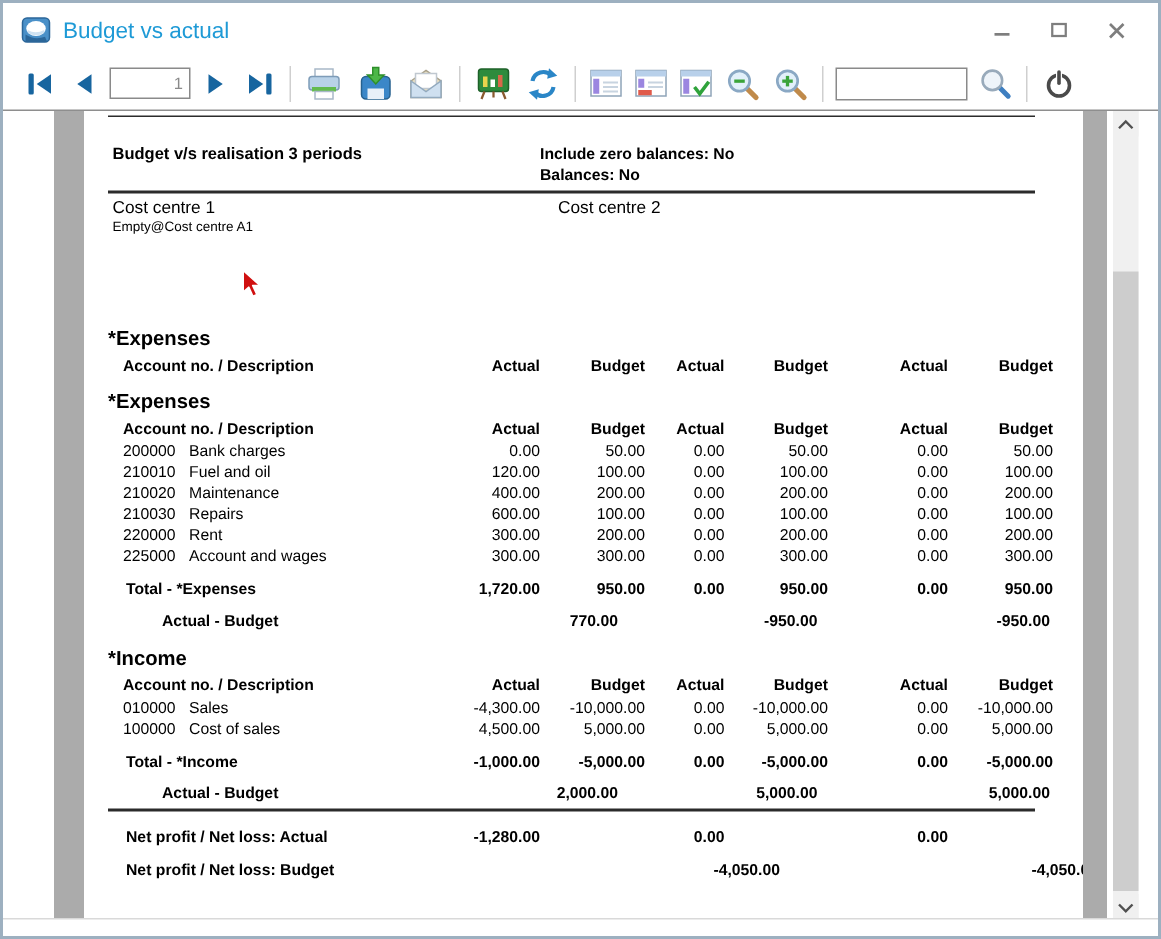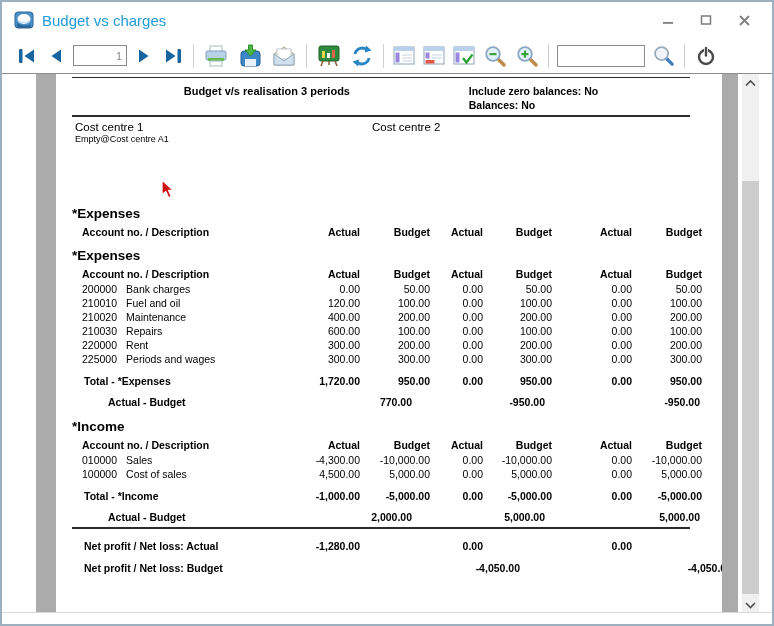--- a/index.html
+++ b/index.html
@@ -28,21 +28,21 @@
   .viewport { position: relative; height: 539px; background: #fff; border-bottom: 1px solid #d9d9d9; overflow: hidden; }
   .strip { position: absolute; top: 0; bottom: 0; background: #ababab; }
   .strip.left  { left: 34px; width: 20px; }
   .strip.right { left: 720px; width: 16px; }
   .page { position: absolute; top: 0; left: 55px; width: 665px; height: 539px; background: #fff;
           padding: 3px 15px 0 15px; overflow: hidden; color: #000; }
 
   .rule { width: 618px; border-top: 1px solid #2b2b2b; height: 0; }
   .rule.thick { border-top-width: 2px; margin-top: 3px; }
 
-  .rep-header { display: flex; margin-top: 6px; margin-bottom: 3px; justify-content: center; }
+  .rep-header { display: flex; margin-top: 18px; margin-bottom: 3px; }
   .rep-title { width: 288px; padding-left: 3px; font-size: 11px; font-weight: bold; line-height: 14px; }
   .rep-params { font-size: 10.5px; font-weight: bold; line-height: 14px; }
 
   .periods-row { display: grid; grid-template-columns: 100px 276px 133px 122px;
                  margin: 3px 0; font-size: 11px; font-weight: bold; line-height: 16px; }
   .periods-label { padding-left: 10px; }
   .period { text-align: right; }
 
   .cc-row { display: flex; margin-top: 3px; margin-bottom: 61px; }
   .cc1 { width: 300px; padding-left: 3px; font-size: 11.5px; line-height: 14px; }
@@ -89,21 +89,21 @@
 
   <div class="titlebar">
     <span class="app-icon">
       <svg width="20" height="20" viewBox="0 0 20 20">
         <rect x="1" y="2" width="18" height="16" rx="3" fill="#4a90c8" stroke="#2b6699"></rect>
         <path d="M3 13 q6 4 13 1.5 l1.5 3.5 H3z" fill="#2b6699"></path>
         <ellipse cx="10" cy="9" rx="6.5" ry="5" fill="#ffffff"></ellipse>
         <path d="M4.5 10 q5 3 11 0 v2 q-5.5 3 -11 0z" fill="#cfe2f2"></path>
       </svg>
     </span>
-    <span class="win-title">Budget vs charges</span>
+    <span class="win-title">Budget vs actual</span>
     <div class="win-controls">
       <span class="ctrl">
         <svg width="12" height="12" viewBox="0 0 12 12">
             <rect x="1" y="8" width="10" height="1.8" fill="#7e7e7e"></rect>
           </svg>
       </span>
       <span class="ctrl">
         <svg width="12" height="12" viewBox="0 0 12 12">
             <rect x="1.5" y="2" width="9" height="8" fill="none" stroke="#7e7e7e" stroke-width="1.5"></rect>
           </svg>
@@ -339,21 +339,21 @@
             <div class="grid-row account-row">
               <div class="desc"><span>220000</span><span class="acc-name">Rent</span></div>
               <div class="cell">300.00</div>
               <div class="cell">200.00</div>
               <div class="cell">0.00</div>
               <div class="cell">200.00</div>
               <div class="cell">0.00</div>
               <div class="cell">200.00</div>
             </div>
             <div class="grid-row account-row">
-              <div class="desc"><span>225000</span><span class="acc-name">Periods and wages</span></div>
+              <div class="desc"><span>225000</span><span class="acc-name">Account and wages</span></div>
               <div class="cell">300.00</div>
               <div class="cell">300.00</div>
               <div class="cell">0.00</div>
               <div class="cell">300.00</div>
               <div class="cell">0.00</div>
               <div class="cell">300.00</div>
             </div>
           </div>
           <div class="grid-row bold-row total-row">
             <div class="desc">Total - *Expenses</div>

